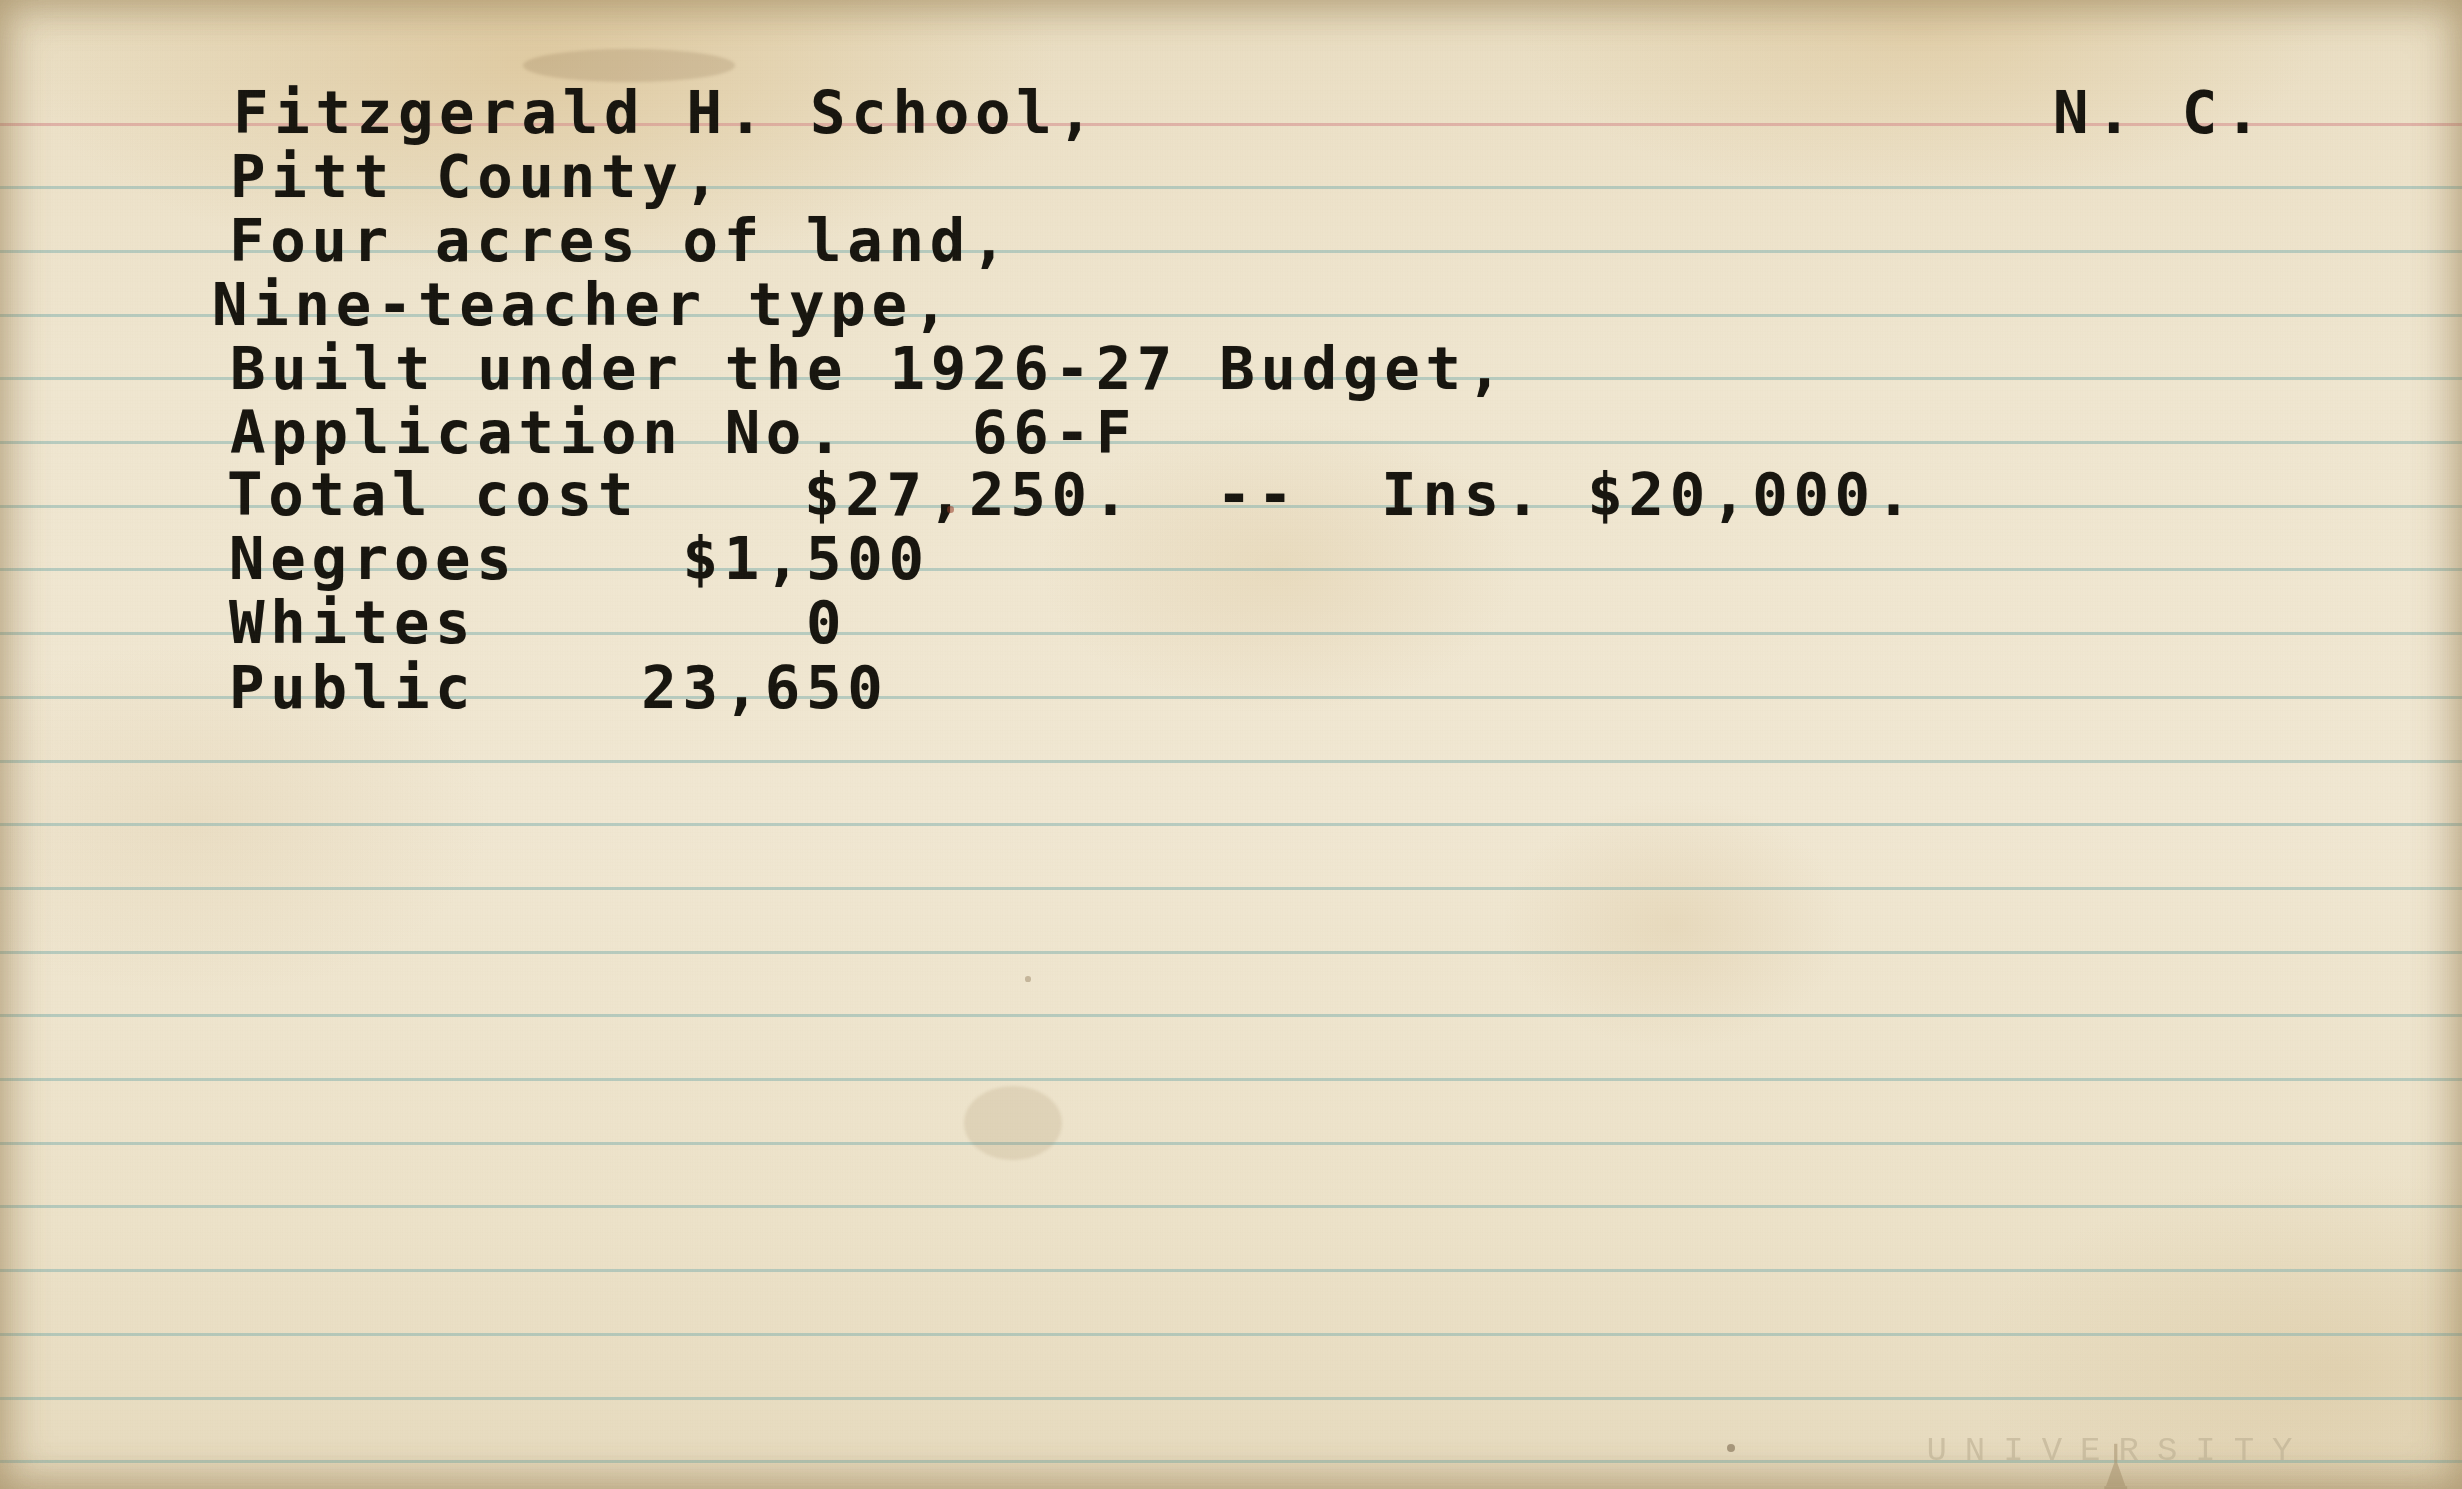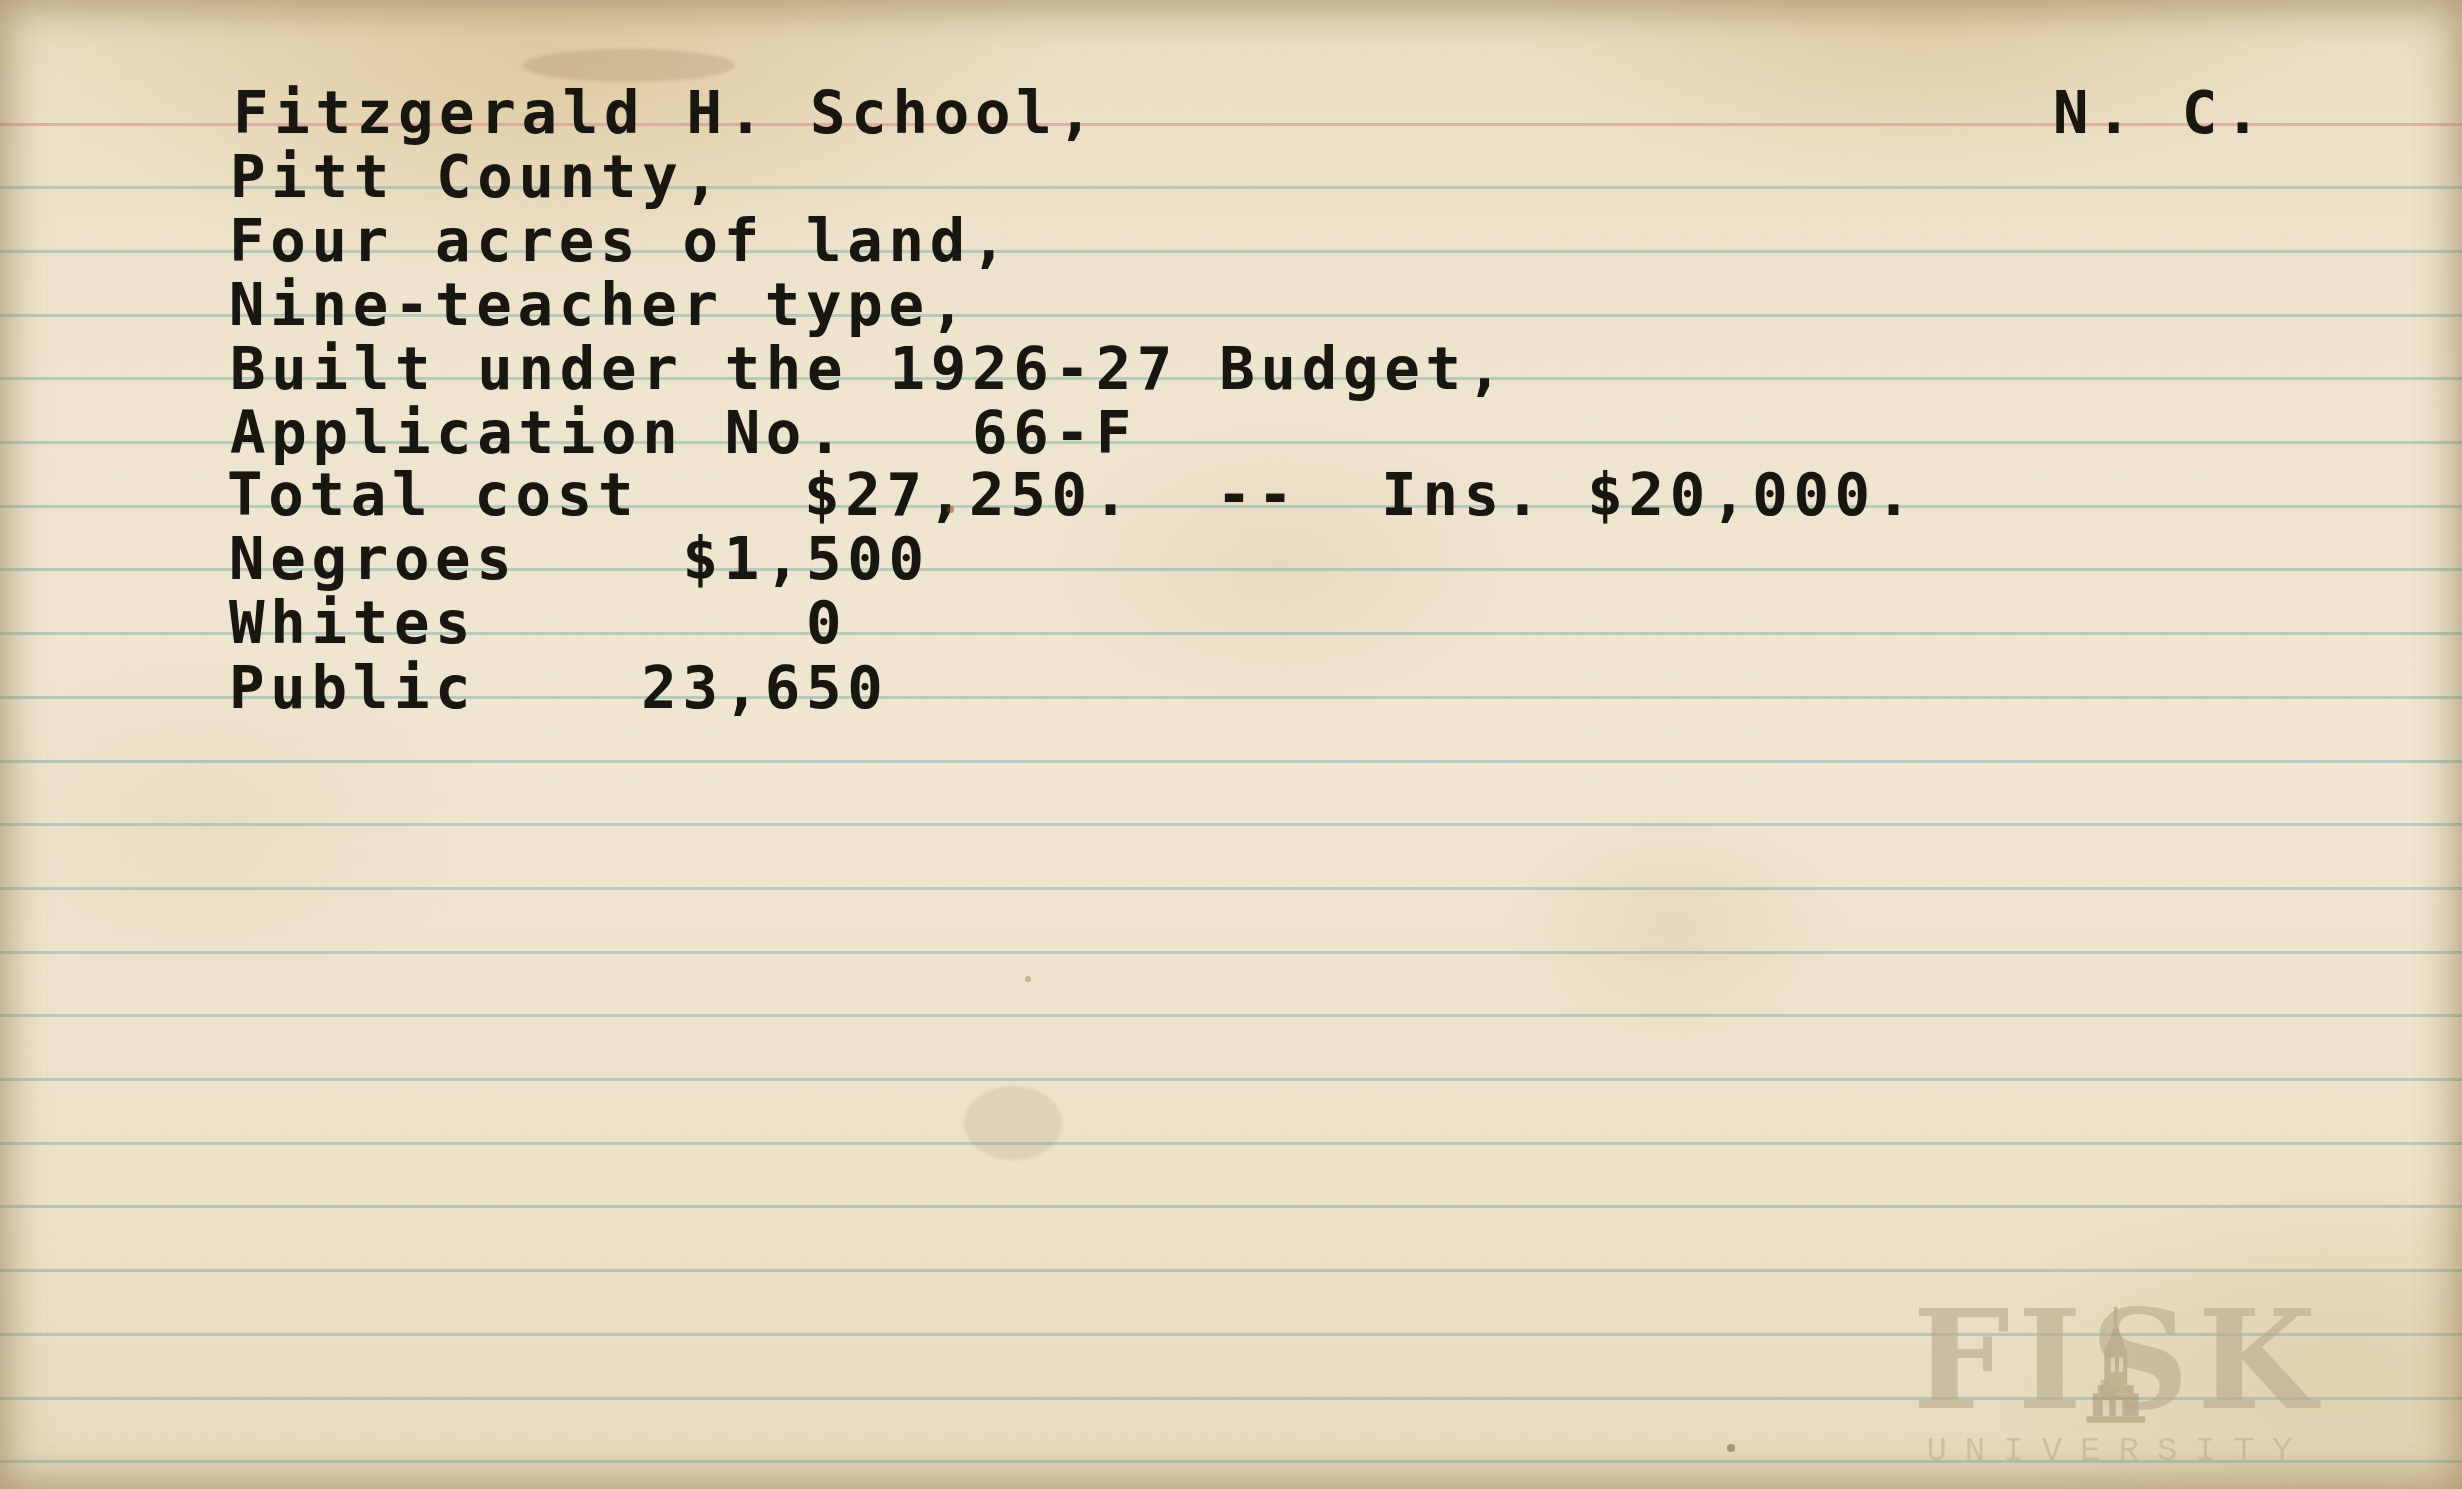--- a/index.html
+++ b/index.html
@@ -168,21 +168,21 @@
   <div class="rule" style="top:1460px;"></div>
 
   <div id="lines">
     <div class="tline" style="left:233px; top:78px;">Fitzgerald H. School,</div>
     <div class="tline right" style="left:2021px; top:78px;">N. C.</div>
 
     <div class="tline" style="left:230px; top:142px;">Pitt County,</div>
 
     <div class="tline" style="left:229px; top:206px;">Four acres of land,</div>
 
-    <div class="tline" style="left:229px; top:270px;text-align:center;">Nine-teacher type,</div>
+    <div class="tline" style="left:212px; top:270px;text-align:center;">Nine-teacher type,</div>
 
     <div class="tline" style="left:230px; top:334px;">Built under the 1926-27 Budget,</div>
 
     <div class="tline" style="left:230px; top:398px;">Application No.   66-F</div>
 
     <div class="tline" style="left:227px; top:460px;">Total cost    $27,250.  --  Ins. $20,000.</div>
 
     <div class="tline" style="left:229px; top:524px;">Negroes    $1,500</div>
 
     <div class="tline" style="left:229px; top:588px;">Whites        0</div>
@@ -194,21 +194,20 @@
   <div class="speck" style="left:947px; top:506px; width:6.5px; height:6.5px; background:rgba(150,60,40,0.55);"></div>
   <div class="speck" style="left:1727px; top:1444px; width:8.2px; height:8.2px;"></div>
   <div class="speck" style="left:1025px; top:976px; width:5.7px; height:5.7px; background:rgba(120,95,60,0.35);"></div>
   <div class="smudge" style="left:523px; top:49px; width:212px; height:33px;"></div>
   <div class="smudge" style="left:964px; top:1086px; width:98px; height:74px; background:rgba(140,110,70,0.14);"></div>
 
   <div id="grain"></div>
   <div id="vignette"></div>
 
   <div id="watermark">
-    <div id="wm-main">FISK</div>
     <svg id="wm-tower" viewBox="0 0 120 150">
       <g fill="#a4906c" opacity="0.85">
         <rect x="54" y="8" width="4" height="22"></rect>
         <polygon points="56,26 44,60 68,60"></polygon>
         <rect x="42" y="60" width="28" height="44"></rect>
         <rect x="50" y="70" width="5" height="18" fill="#d8cdb2"></rect>
         <rect x="60" y="70" width="5" height="18" fill="#d8cdb2"></rect>
         <rect x="34" y="104" width="44" height="10"></rect>
         <rect x="28" y="114" width="56" height="28"></rect>
         <rect x="40" y="122" width="8" height="20" fill="#d8cdb2"></rect>

